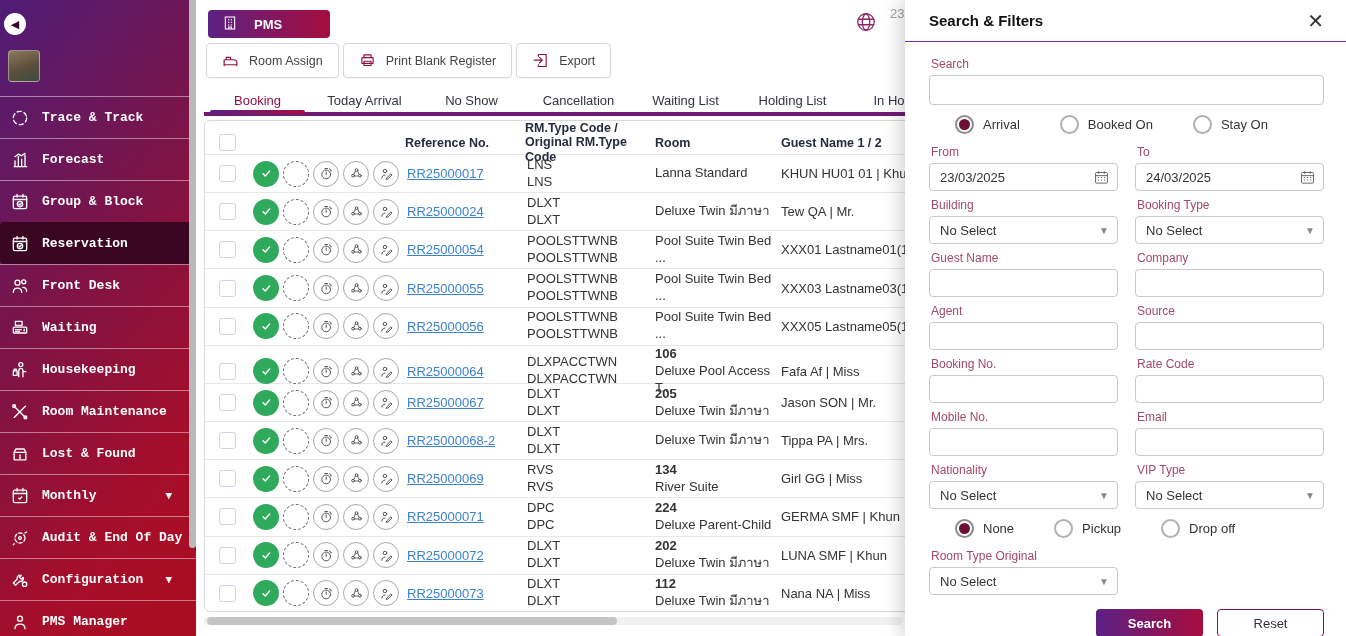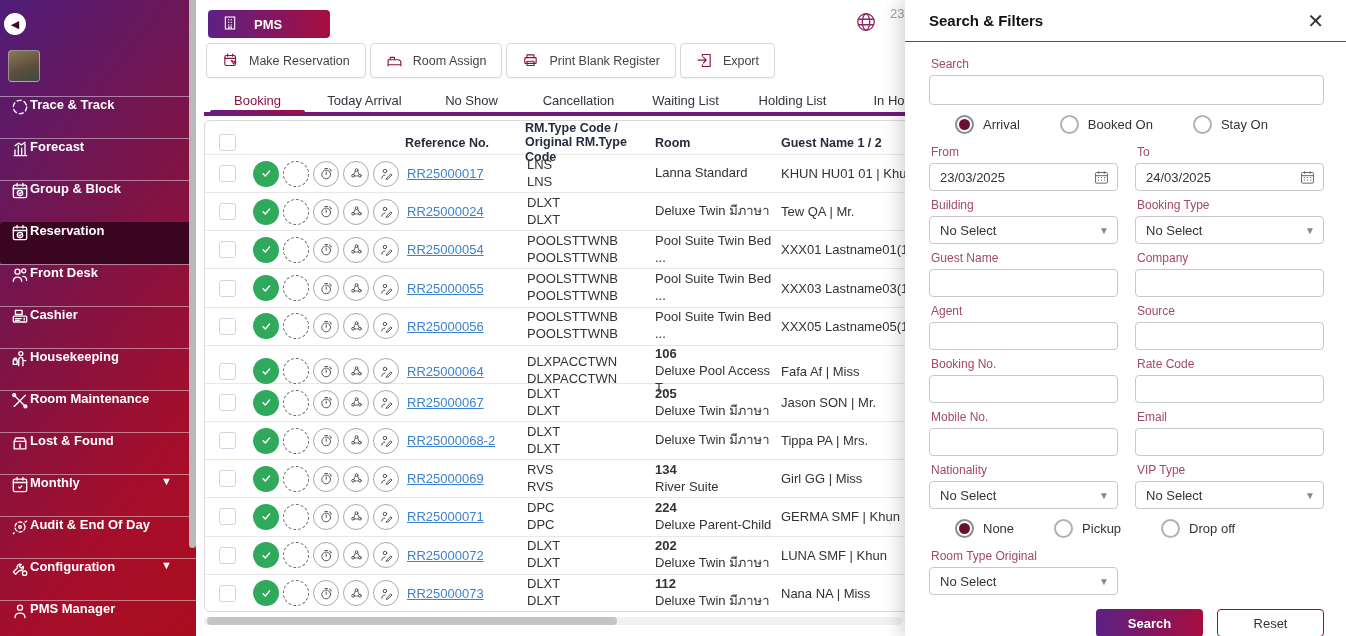--- a/index.html
+++ b/index.html
@@ -12,22 +12,22 @@
     color:#fff; overflow:hidden; }
   .sb-scroll { position:absolute; right:0; top:0; width:7px; height:548px; background:#b9b9b9; border-radius:0 0 4px 4px; }
   .back-btn { position:absolute; left:4px; top:13px; width:22px; height:22px; border-radius:50%;
     background:#fff; color:#3a0a2a; display:flex; align-items:center; justify-content:center; font-size:11px; cursor:pointer; }
   .profile { display:flex; gap:8px; padding:50px 8px 12px 8px; align-items:flex-start; }
   .avatar { width:32px; height:32px; border-radius:4px; flex:none;
     background:linear-gradient(160deg,#8a7a5a,#5d4f3c 55%,#3c4a40); border:1px solid rgba(255,255,255,.4); }
   .profile .hotel { font-weight:bold; font-size:13px; text-decoration:underline; line-height:1.35; }
   .profile .right { font-weight:bold; font-size:12.5px; margin-top:3px; }
   .sb-items { margin-top:2px; }
-  .sb-item { position:relative; display:flex; align-items:flex-start; gap:0; height:42px; padding:0 10px;
-    font-weight:bold; font-size:13px; cursor:pointer; border-top:1px solid rgba(255,255,255,.45); }
+  .sb-item { position:relative; display:flex; align-items:center; gap:12px; height:42px; padding:0 10px;
+    font-weight:bold; font-size:13px; cursor:pointer; border-top:1px solid rgba(255,255,255,.45);font-family:Liberation Mono, monospace; }
   .sb-item.selected { background:#3a0520; border-top-color:transparent; border-radius:4px; }
   .sb-item .sb-icon { width:20px; height:20px; flex:none; display:flex; }
   .sb-item .chev { margin-left:auto; margin-right:14px; font-size:11px; }
   .sb-item svg { width:20px; height:20px; stroke:#fff; fill:none; stroke-width:1.6; stroke-linecap:round; stroke-linejoin:round; }
 
   
   .main { position:absolute; left:196px; top:0; right:0; height:636px; background:#fff; }
   .pms-btn { position:absolute; left:12px; top:10px; width:122px; height:28px; border-radius:4px;
     background:linear-gradient(90deg,#5c2185,#a70d3e); color:#fff; font-weight:bold; font-size:13px;
     display:flex; align-items:center; gap:16px; padding-left:14px; cursor:pointer; }
@@ -162,21 +162,21 @@
         <span>Front Desk</span>
       </div>
       <div class="sb-item">
         <span class="sb-icon">
           <svg viewBox="0 0 24 24">
             <rect x="4" y="11" width="16" height="7" rx="1"></rect>
             <rect x="6.5" y="4" width="8" height="5"></rect>
             <path d="M6.5 14h7M6.5 16h5M17 13.5v2"></path>
           </svg>
         </span>
-        <span>Cashier</span>
+        <span>Waiting</span>
       </div>
       <div class="sb-item">
         <span class="sb-icon">
           <svg viewBox="0 0 24 24">
             <circle cx="13" cy="5.5" r="2.4"></circle>
             <path d="M10.5 20v-7c0-1.8 1-3 2.5-3s2.5 1.2 2.5 3v7M16 14h3"></path>
             <rect x="4" y="13" width="4.5" height="5.5"></rect>
             <path d="M5 13v-2h2.5v2"></path>
           </svg>
         </span>
@@ -259,30 +259,20 @@
         <ellipse cx="12" cy="12" rx="4" ry="9"></ellipse>
         <path d="M3.5 9h17M3.5 15h17"></path>
       </svg>
   </div>
   <div class="partial-date">23</div>
 
   <div class="toolbar" id="toolbar">
       <div class="tb-btn">
         <span style="display: flex;">
           <svg viewBox="0 0 24 24">
-            <rect x="4" y="5" width="15" height="14" rx="2"></rect>
-            <path d="M4 9h15M8 3v3M15 3v3"></path>
-            <path d="M13 12l3.5 5 1-2.2 2.2-.6z"></path>
-          </svg>
-        </span>
-        <span>Make Reservation</span>
-      </div>
-      <div class="tb-btn">
-        <span style="display: flex;">
-          <svg viewBox="0 0 24 24">
             <path d="M3 18v-7h13.5a4.5 4.5 0 0 1 4.5 4.5V18M3 18h18M3 18v1.5M21 18v1.5M6 11V7.5h6V11"></path>
           </svg>
         </span>
         <span>Room Assign</span>
       </div>
       <div class="tb-btn">
         <span style="display: flex;">
           <svg viewBox="0 0 24 24">
             <path d="M7 8V4h10v4"></path>
             <rect x="4" y="8" width="16" height="8" rx="1"></rect>

